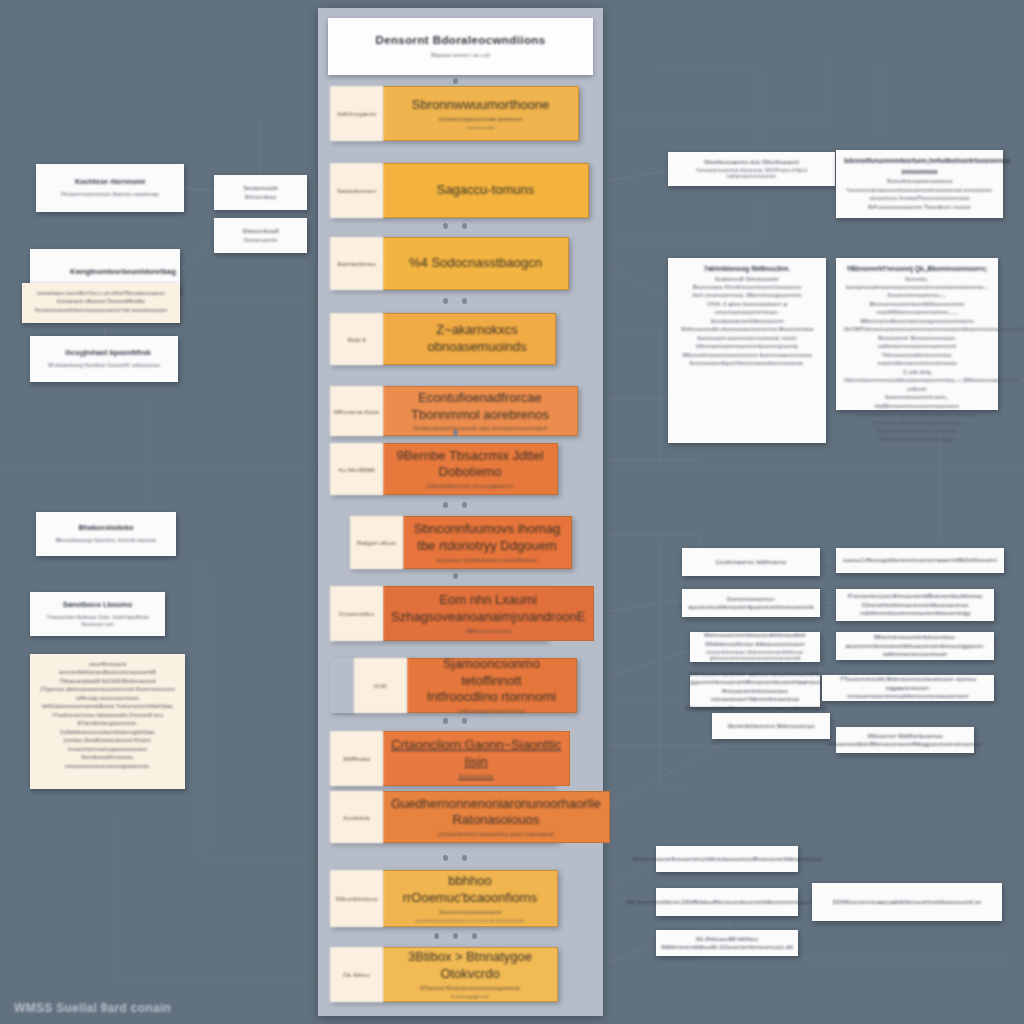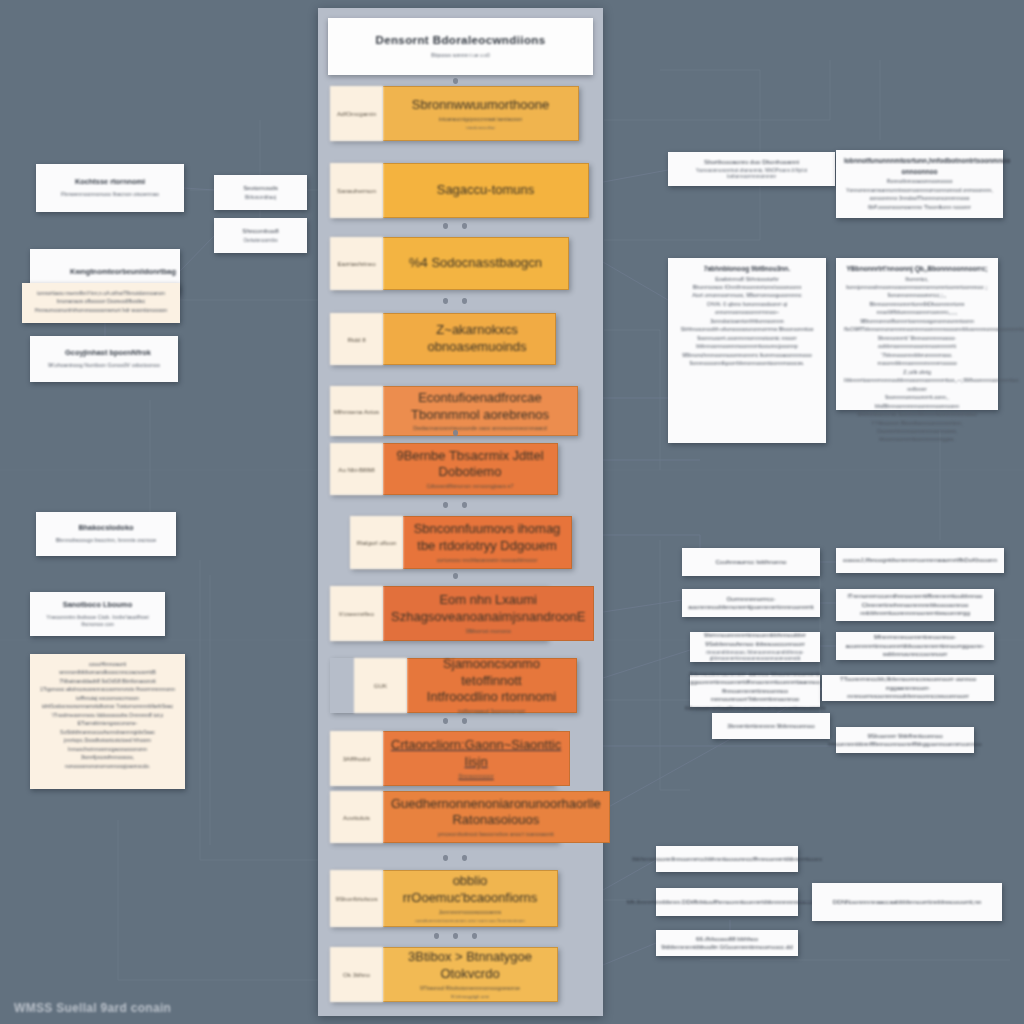--- a/index.html
+++ b/index.html
@@ -328,21 +328,21 @@
       <div class="stage-row" style="left: 12px; top: 783px; height: 52px; width: 228px;">
         <div class="stage-label blur2" style="width: 53px;">Aovttuluis</div>
         <div class="stage-body" style="background: rgb(232, 130, 63);">
           <div class="l1 blur1" style="white-space: pre-line;">Guedhernonnenoniaronunoorhaorlle Ratonasoiouos</div>
           <div class="l2 blur2">prnceomboitnoct fasoomvbos anoo'r ioanosaontt</div>
         </div>
       </div>
       <div class="stage-row" style="left: 12px; top: 862px; height: 57px; width: 228px;">
         <div class="stage-label blur2" style="width: 53px;">9Sbonfiziobcos</div>
         <div class="stage-body" style="background: rgb(240, 181, 79);">
-          <div class="l1 blur1" style="white-space: pre-line;">obblio
+          <div class="l1 blur1" style="white-space: pre-line;">bbhhoo
 rrOoemuc'bcaoonfiorns</div>
           <div class="l2 blur2">Jonmmnrroooosooooanns</div>
           <div class="l3 blur2">aooobunrronctoonnuoroes  orra~ounr oao;Toonnnomoon</div>
         </div>
       </div>
       <div class="stage-row" style="left: 12px; top: 939px; height: 55px; width: 228px;">
         <div class="stage-label blur2" style="width: 53px;">Ok 3tthno</div>
         <div class="stage-body" style="background: rgb(242, 186, 84);">
           <div class="l1 blur1" style="white-space: pre-line;">3Btibox  &gt;  Btnnatygoe  Otokvcrdo</div>
           <div class="l2 blur2">9Tbavnod Rbobotomennmomoogoesoroe</div>

